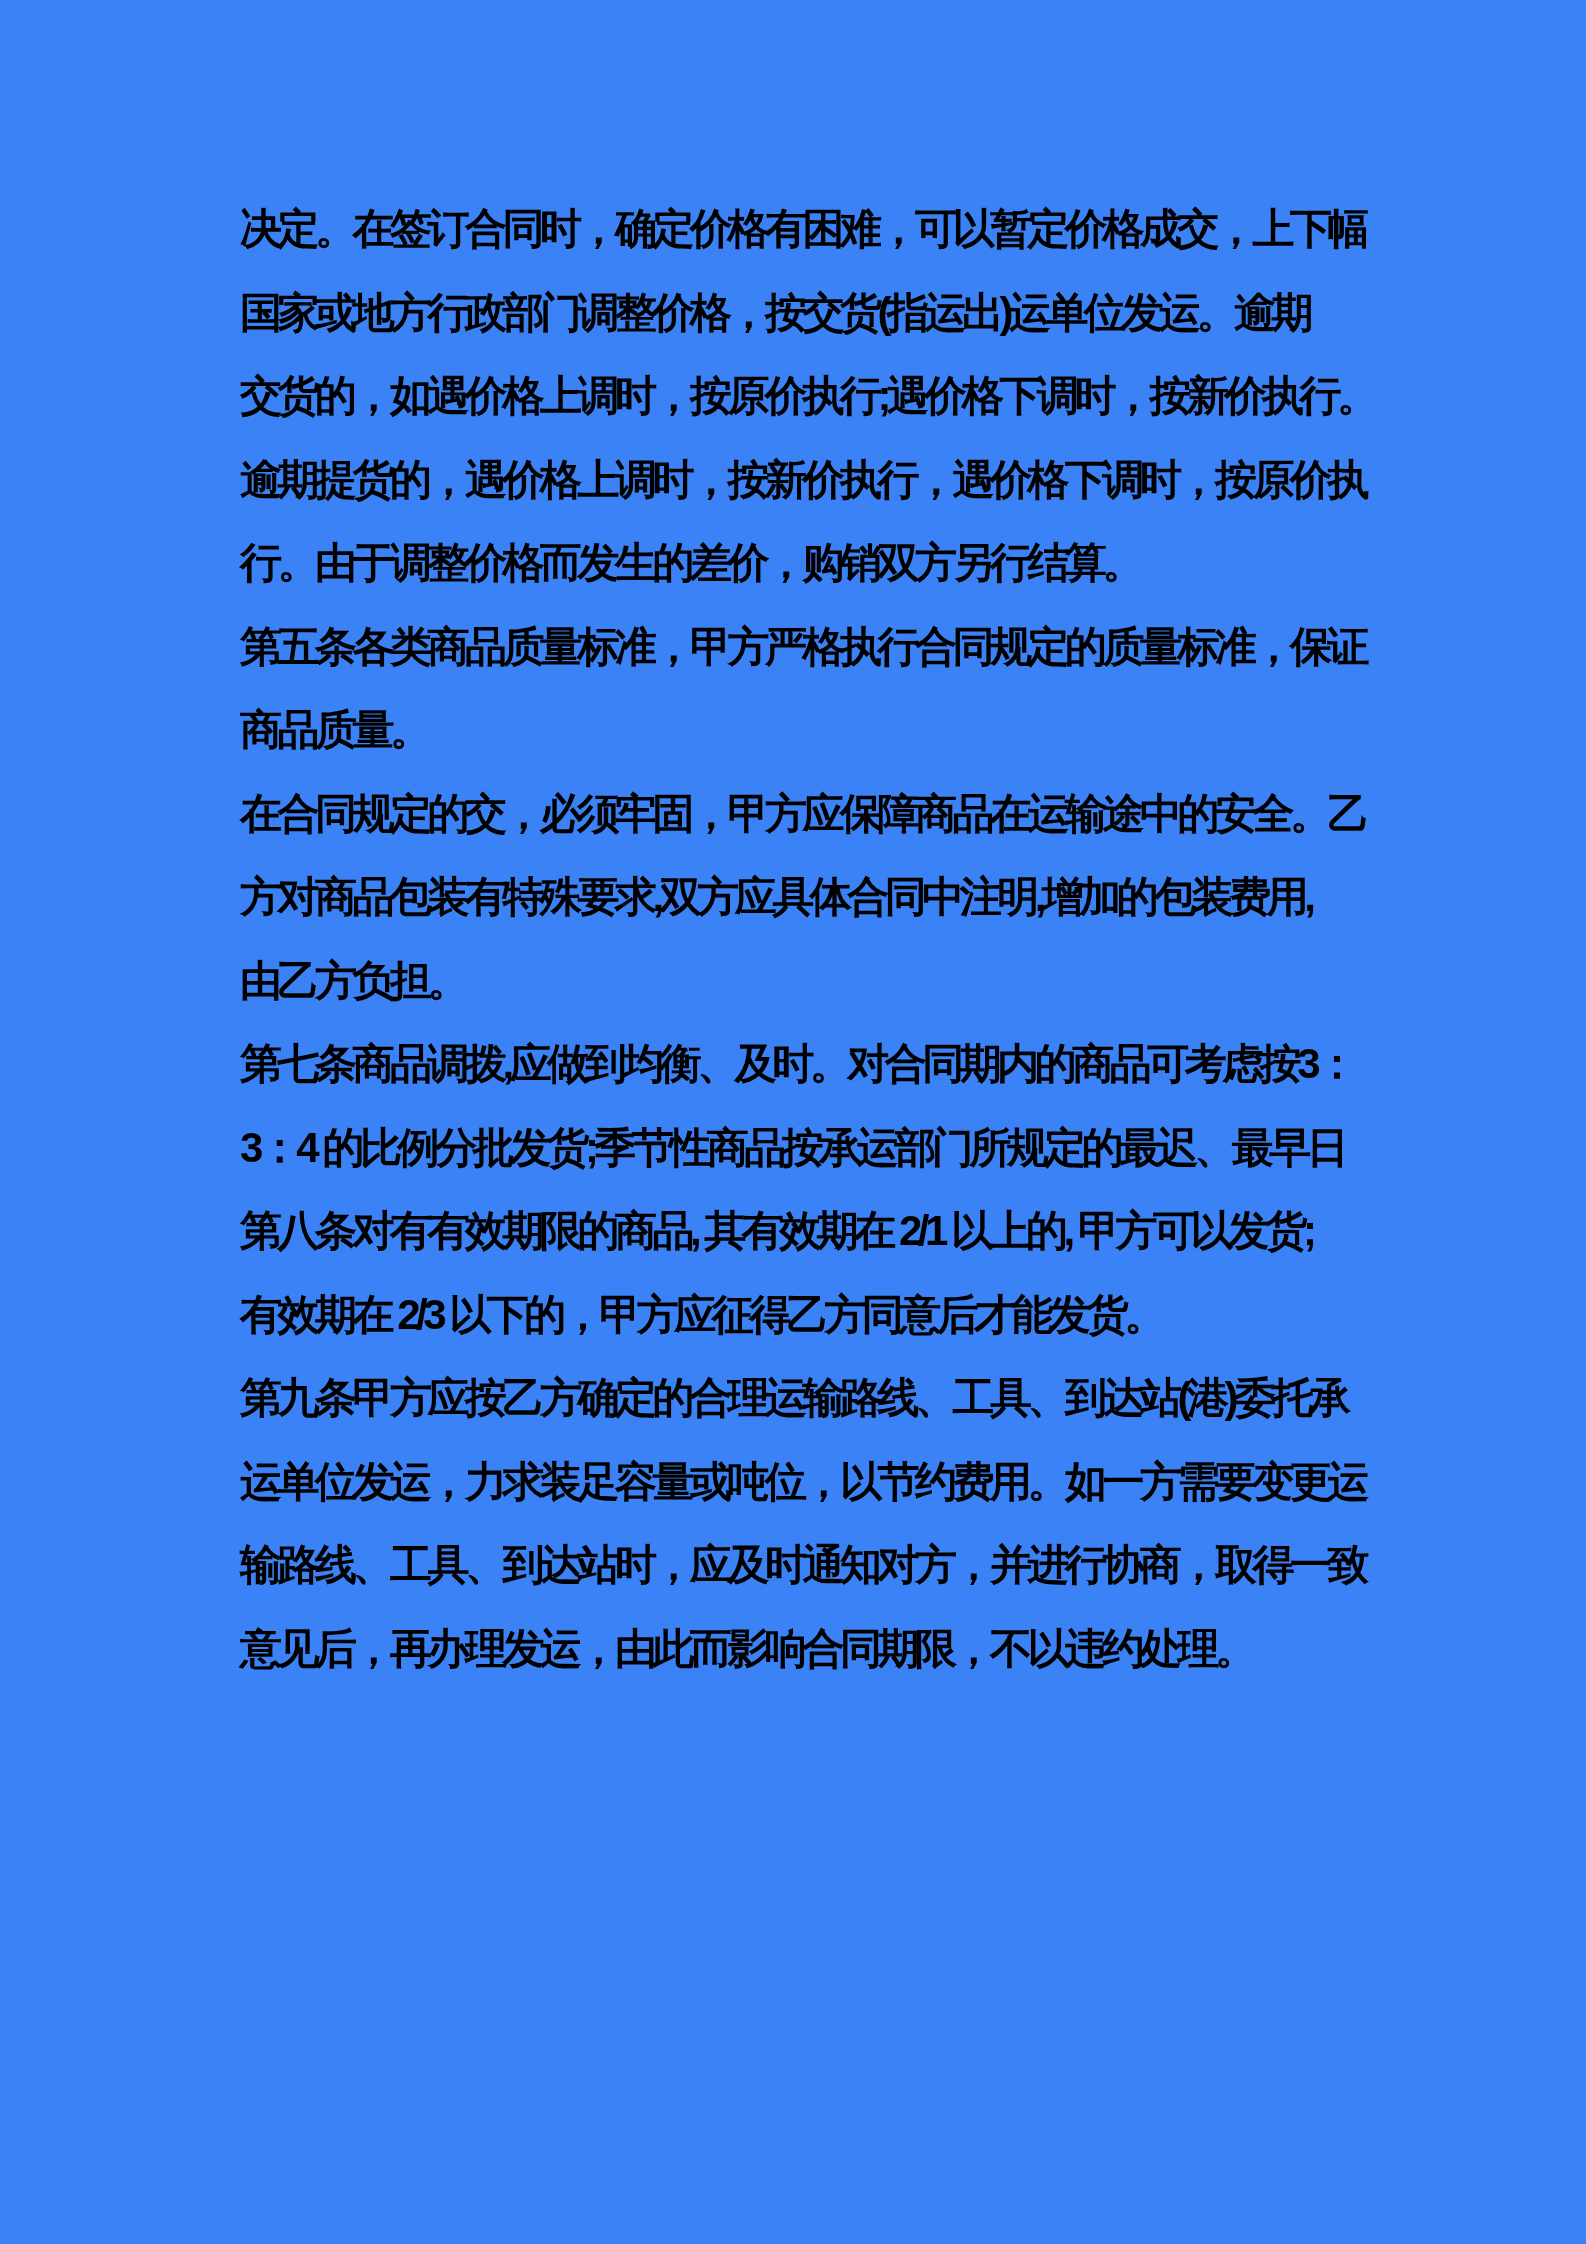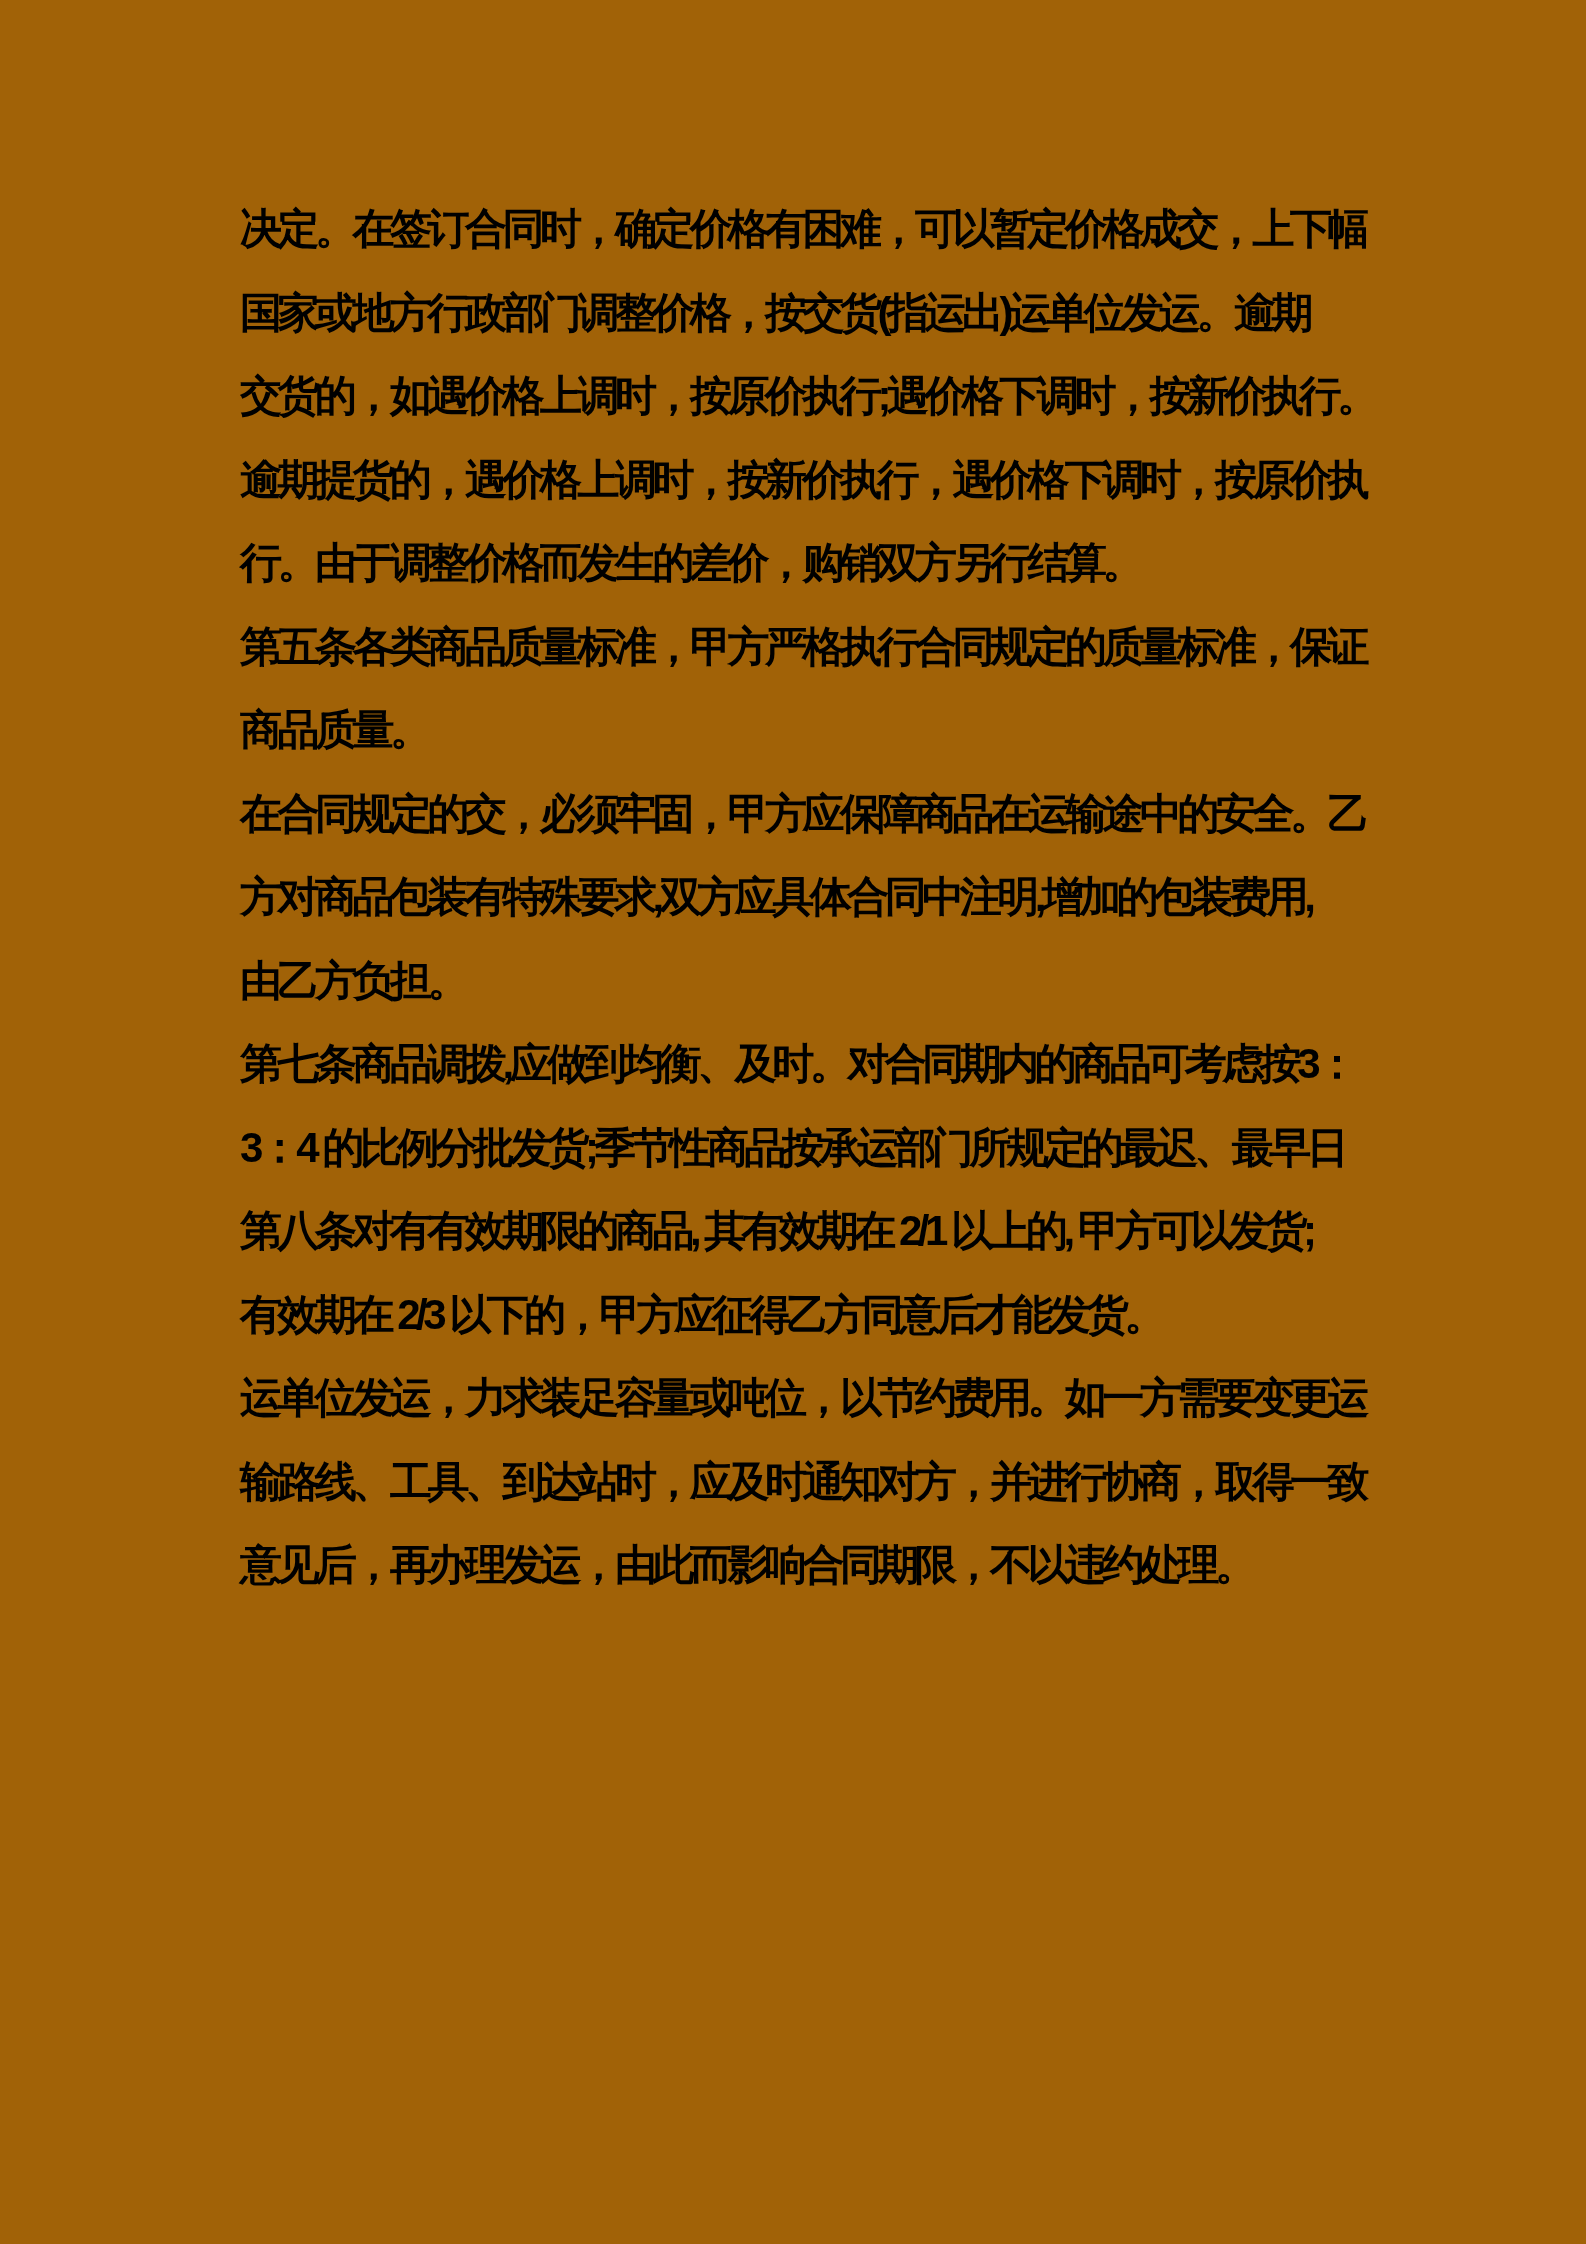--- a/index.html
+++ b/index.html
@@ -4,21 +4,21 @@
 <style>
   html, body {
     margin: 0;
     padding: 0;
     background: #ffffff;
   }
   .page {
     position: relative;
     width: 1586px;
     height: 2244px;
-    background: #a16207;
+    background: #3b82f6;
     overflow: hidden;
   }
   .doc-text {
     position: absolute;
     left: 240px;
     top: 187px;
     color: #000000;
     font-family: "Liberation Sans", sans-serif;
     font-weight: 700;
     font-size: 42px;
@@ -42,17 +42,18 @@
     <div class="line">行。由于调整价格而发生的差价，购销双方另行结算。</div>
     <div class="line">第五条各类商品质量标准，甲方严格执行合同规定的质量标准，保证</div>
     <div class="line">商品质量。</div>
     <div class="line">在合同规定的交，必须牢固，甲方应保障商品在运输途中的安全。乙</div>
     <div class="line">方对商品包装有特殊要求,双方应具体合同中注明,增加的包装费用,</div>
     <div class="line">由乙方负担。</div>
     <div class="line">第七条商品调拨,应做到均衡、及时。对合同期内的商品可考虑按3：</div>
     <div class="line">3：4 的比例分批发货;季节性商品按承运部门所规定的最迟、最早日</div>
     <div class="line">第八条对有有效期限的商品, 其有效期在 2/1 以上的, 甲方可以发货;</div>
     <div class="line">有效期在 2/3 以下的，甲方应征得乙方同意后才能发货。</div>
+    <div class="line">第九条甲方应按乙方确定的合理运输路线、工具、到达站(港)委托承</div>
     <div class="line">运单位发运，力求装足容量或吨位，以节约费用。如一方需要变更运</div>
     <div class="line">输路线、工具、到达站时，应及时通知对方，并进行协商，取得一致</div>
     <div class="line">意见后，再办理发运，由此而影响合同期限，不以违约处理。</div>
   </div>
 </div>
 
 </body></html>

